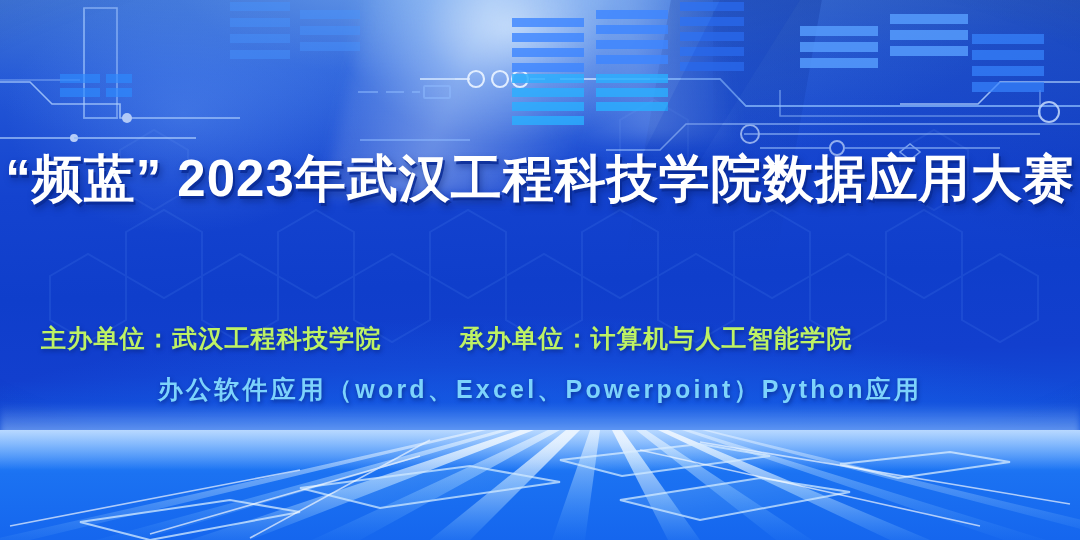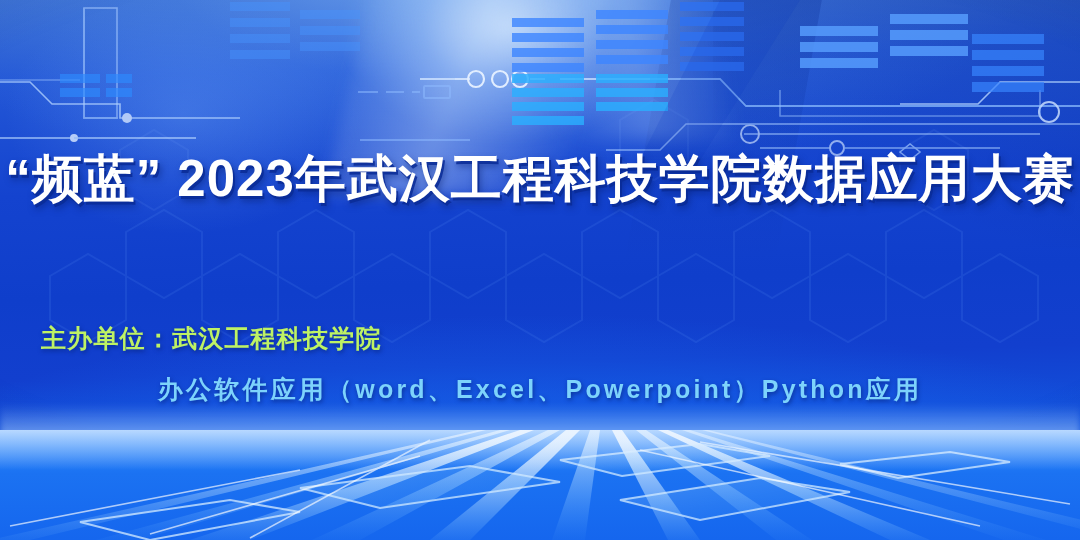--- a/index.html
+++ b/index.html
@@ -329,18 +329,19 @@
   </div>
   <div class="floor-haze"></div>
 
   <div class="content">
 
     <div class="title">“频蓝” 2023年武汉工程科技学院数据应用大赛</div>
 
     <div class="sub-row">
       <span>主办单位：武汉工程科技学院</span>
       <span class="sub-gap"></span>
+      <span>承办单位：计算机与人工智能学院</span>
     </div>
 
     <div class="sub-row2">办公软件应用（word、Excel、Powerpoint）Python应用</div>
 
   </div>
 </div>
 
 </body></html>

